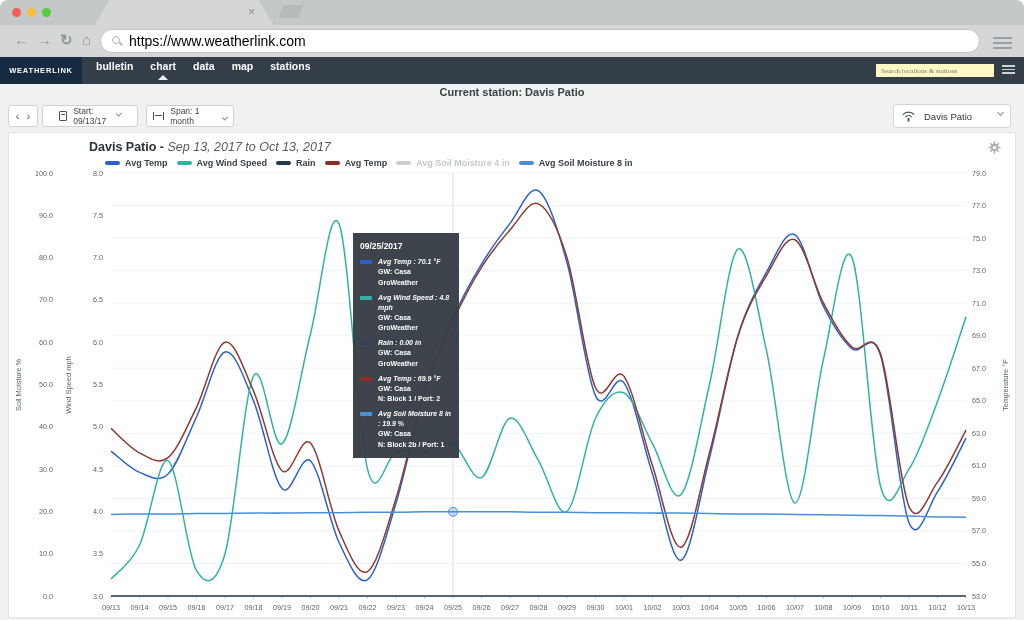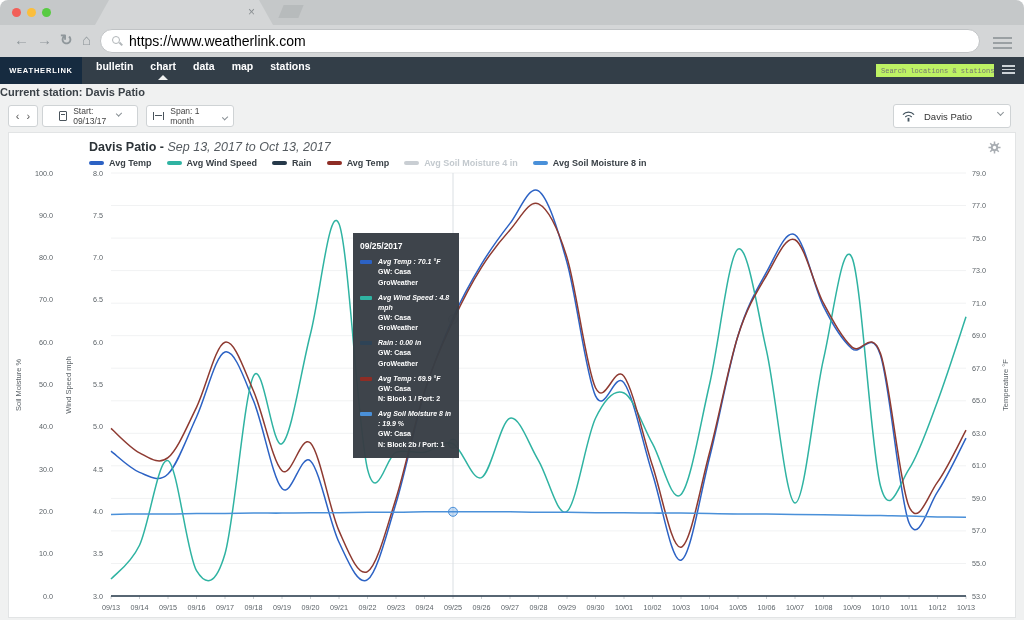--- a/index.html
+++ b/index.html
@@ -22,47 +22,47 @@
   .urlbar input { position:absolute; left:28px; top:0; width:830px; height:22px; border:none; outline:none; background:transparent; font-size:14px; color:#000000; font-family:"Liberation Sans",sans-serif; }
   .burger { position:absolute; right:12px; top:37px; width:19px; height:12px; }
   .burger span { display:block; width:19px; height:2px; background:#9aa0a3; margin-bottom:3px; }
 
   
   .navbar { position:absolute; left:0; top:57px; width:1024px; height:27px; background:#333e48; }
   .brand { position:absolute; left:0; top:0; width:82px; height:27px; background:#162b40; color:#fff; font-size:7.5px; font-weight:bold; letter-spacing:.8px; text-align:center; line-height:27px; }
   .menu { position:absolute; left:96px; top:0; height:18px; display:flex; gap:17px; align-items:center; }
   .menu .mi { position:relative; color:#fff; font-size:10.5px; font-weight:bold; height:27px; line-height:27px; cursor:default; }
   .mi .caret { position:absolute; left:50%; bottom:0; margin-left:-5px; width:0; height:0; border-left:5px solid transparent; border-right:5px solid transparent; border-bottom:5px solid #f0f1f1; }
-  .nav-search { position:absolute; right:30px; top:7px; width:118px; height:13px; background:#bef264; border:none; font-size:7px; color:#6d767c; padding-left:5px; font-family:Liberation Mono, monospace; }
+  .nav-search { position:absolute; right:30px; top:7px; width:118px; height:13px; background:#fef9c3; border:none; font-size:7px; color:#6d767c; padding-left:5px; font-family:Liberation Serif, serif; }
   .list-ic { position:absolute; right:9px; top:8px; width:13px; height:11px; }
   .list-ic i { display:block; height:1.5px; margin-bottom:2px; background:#cdd3d7; position:relative; }
   .list-ic i::before { content:""; position:absolute; left:-0px; width:2px; height:1.5px; background:#cdd3d7; }
 
   
   .page-bg { position:absolute; left:0; top:84px; width:1024px; height:536px; background:#f0f1f1; }
-  .station-bar { position:absolute; left:0; top:86px; width:1024px; text-align:left; font-size:11px; font-weight:bold; color:#3a4147; }
+  .station-bar { position:absolute; left:0; top:86px; width:1024px; text-align:center; font-size:11px; font-weight:bold; color:#3a4147; }
   .ctl { position:absolute; top:105px; height:22px; background:#fff; border:1px solid #cfd3d5; border-radius:3px; display:flex; align-items:center; font-size:8.5px; color:#444; }
   .ctl .chev { width:5px; height:5px; border-right:1.3px solid #8a9196; border-bottom:1.3px solid #8a9196; transform:rotate(45deg); margin:-4px 0 0 6px; align-self:flex-start; margin-top:5px; }
   .arrows { left:8px; width:30px; justify-content:center; gap:7px; font-size:11px; color:#555; }
   .startbox { left:42px; width:96px; padding:0 16px; }
   .cal-ic { width:11px; height:10px; border:1.2px solid #4a545c; border-radius:1px; margin-right:6px; position:relative; }
   .cal-ic::before { content:""; position:absolute; left:1px; right:1px; top:1.5px; height:1.5px; background:#4a545c; }
   .spanbox { left:146px; width:88px; padding:4px 6px; }
   .span-ic { width:13px; height:8px; border-left:1.5px solid #4a545c; border-right:1.5px solid #4a545c; position:relative; margin-right:6px; }
   .span-ic::before { content:""; position:absolute; left:1px; right:1px; top:3px; height:1.3px; background:#4a545c; }
   .stationbox { right:13px; width:118px; height:24px; top:104px; padding:0 7px; font-size:9.5px; color:#333; }
   .wifi { width:15px; height:12px; margin-right:8px; }
 
   
   .card { position:absolute; left:8px; top:132px; width:1008px; height:486px; background:#fff; border:1px solid #e2e4e5; }
   .card-title { position:absolute; left:80px; top:7px; font-size:12.5px; color:#2c3338; }
   .card-title b { font-weight:bold; }
   .card-title i { font-weight:normal; color:#555b60; }
   .gear { position:absolute; right:14px; top:8px; }
-  .legend { position:absolute; left:80px; top:25px; display:flex; gap:15px; }
+  .legend { position:absolute; left:96px; top:25px; display:flex; gap:9px; }
   .lg-item { display:flex; align-items:center; gap:5px; font-size:9px; font-weight:bold; color:#3a4147; cursor:default; }
   .lg-item.off { color:#c3c9ce; }
   .lg-sw { width:15px; height:4px; border-radius:2px; }
   .plot-wrap { position:absolute; left:0; top:38px; width:1008px; height:448px; }
 
   
   .tooltip { position:absolute; left:344px; top:100px; width:106px; background:rgba(56,62,69,.97); color:#fff; padding:7px 7px 3px 7px; font-size:7px; line-height:1.45; }
   .tt-date { font-size:8.5px; font-weight:bold; margin-bottom:5px; }
   .tt-entry { position:relative; padding-left:18px; margin-bottom:5px; font-weight:bold; }
   .tt-sw { position:absolute; left:0; top:3px; width:12px; height:4px; border-radius:1px; }

